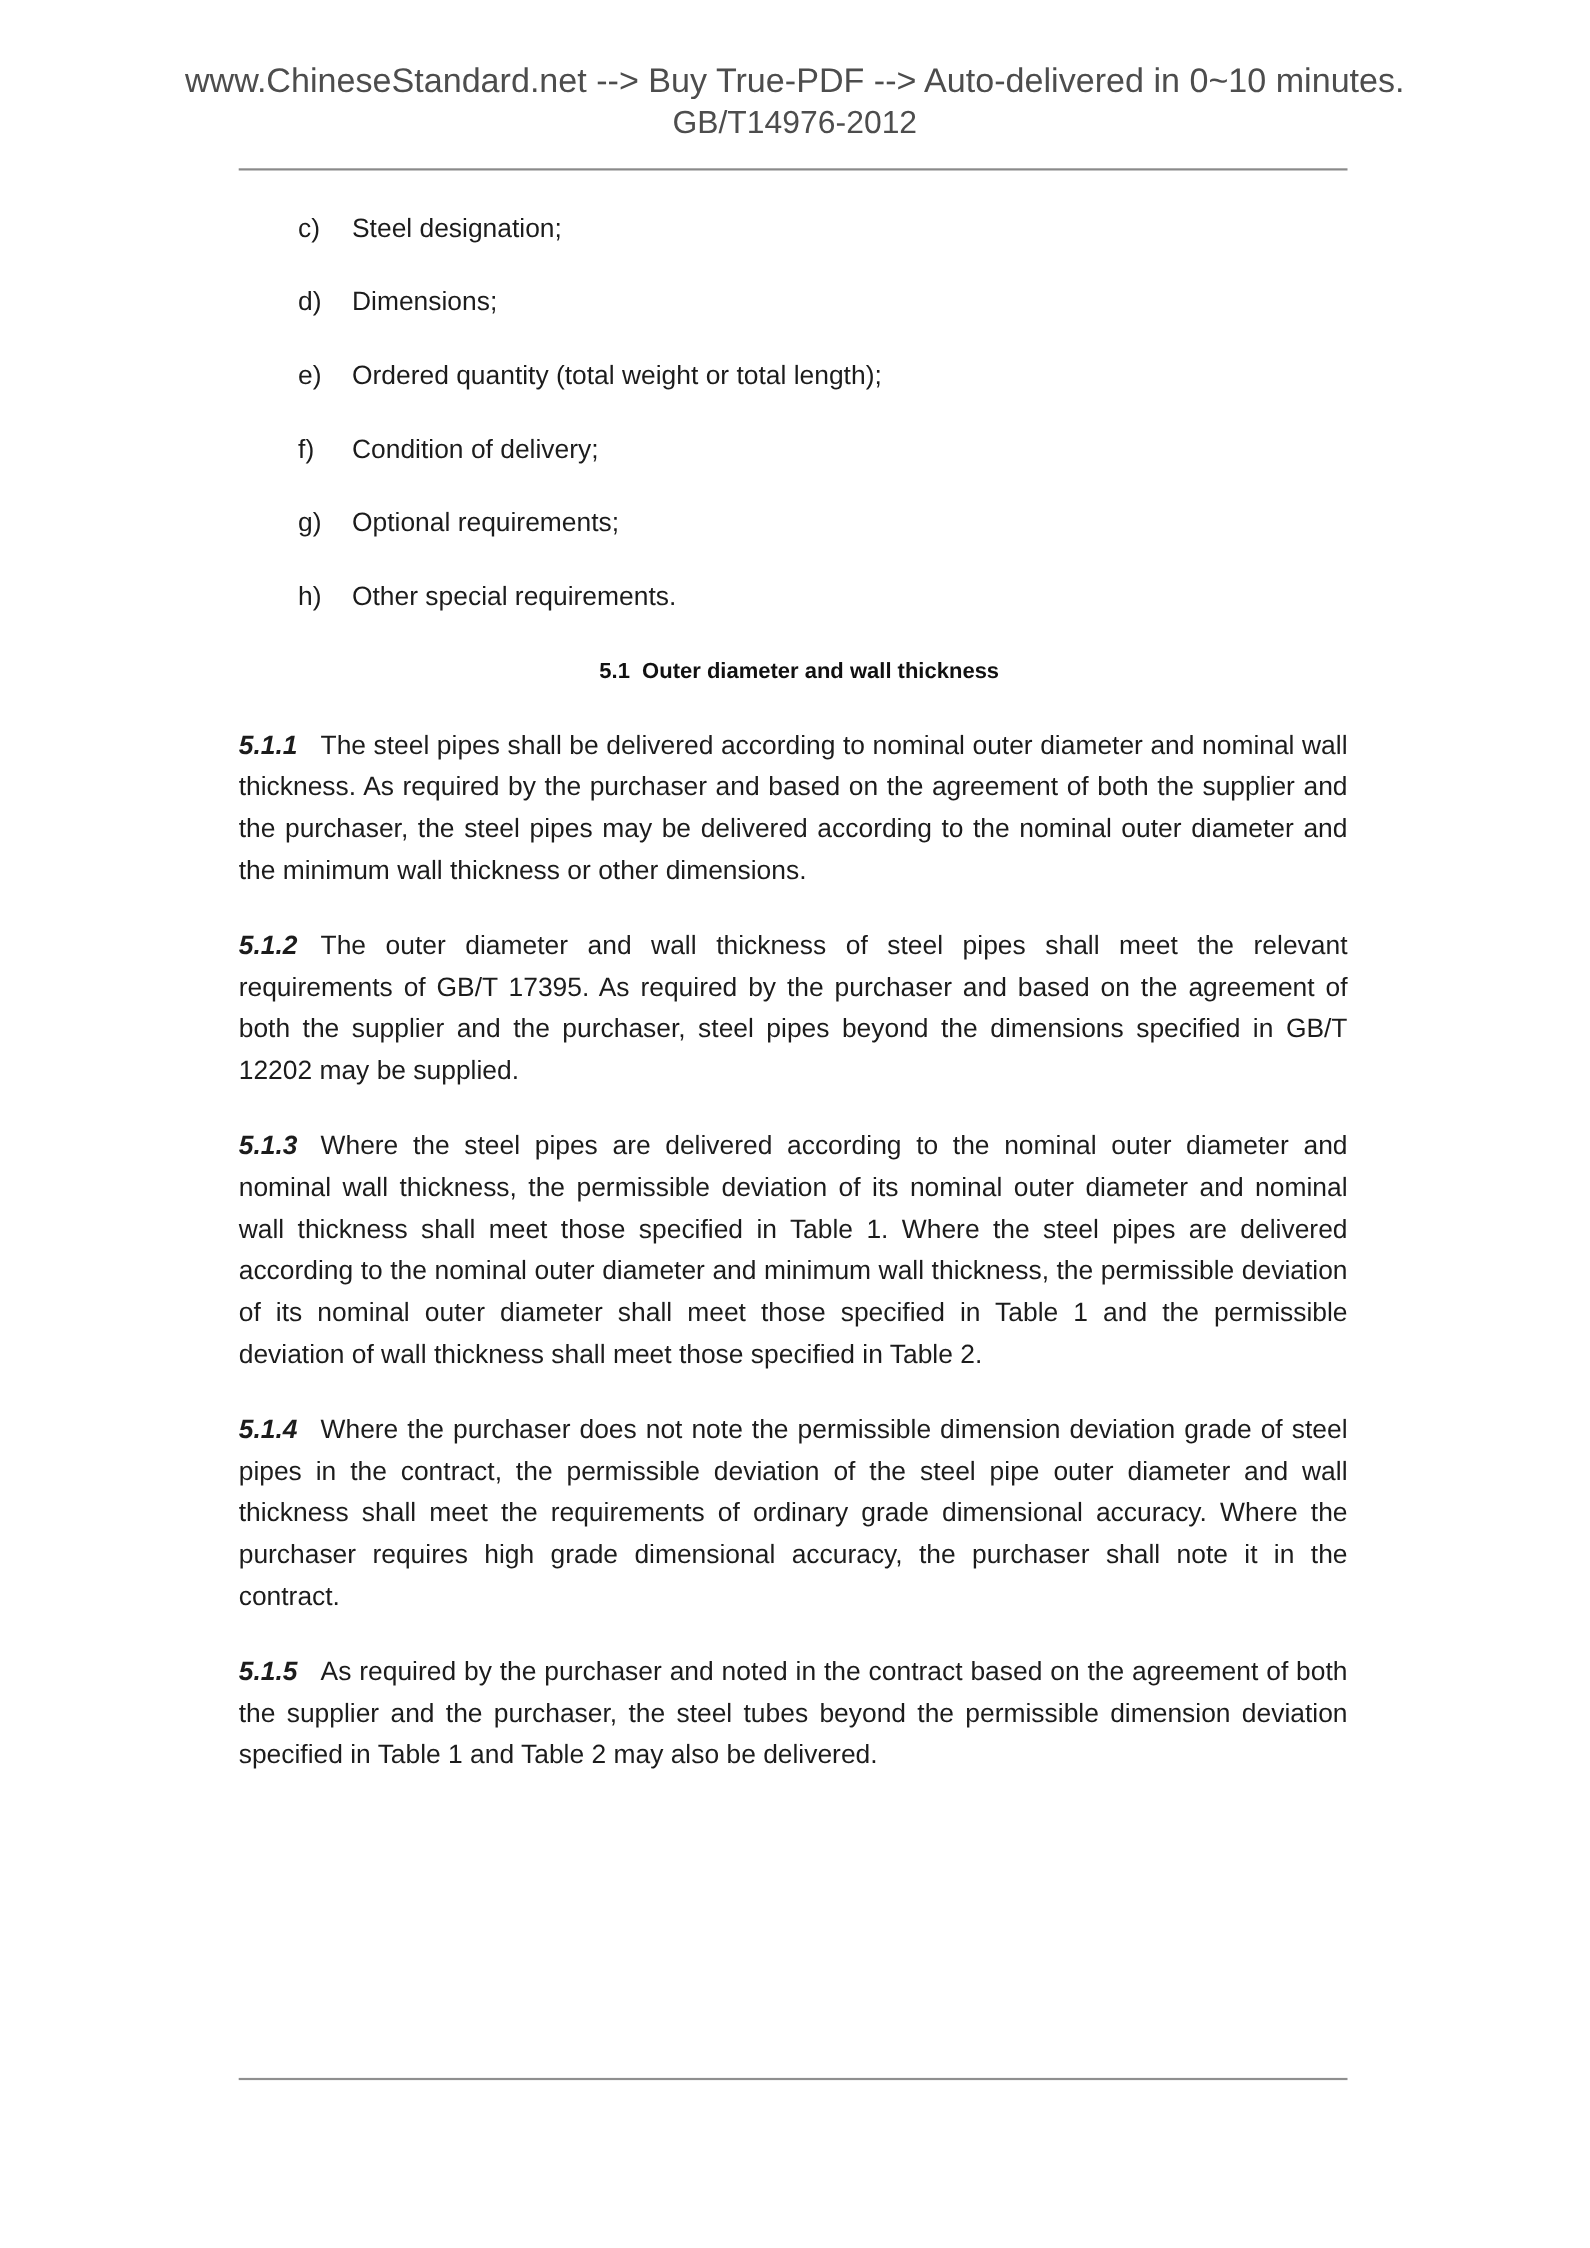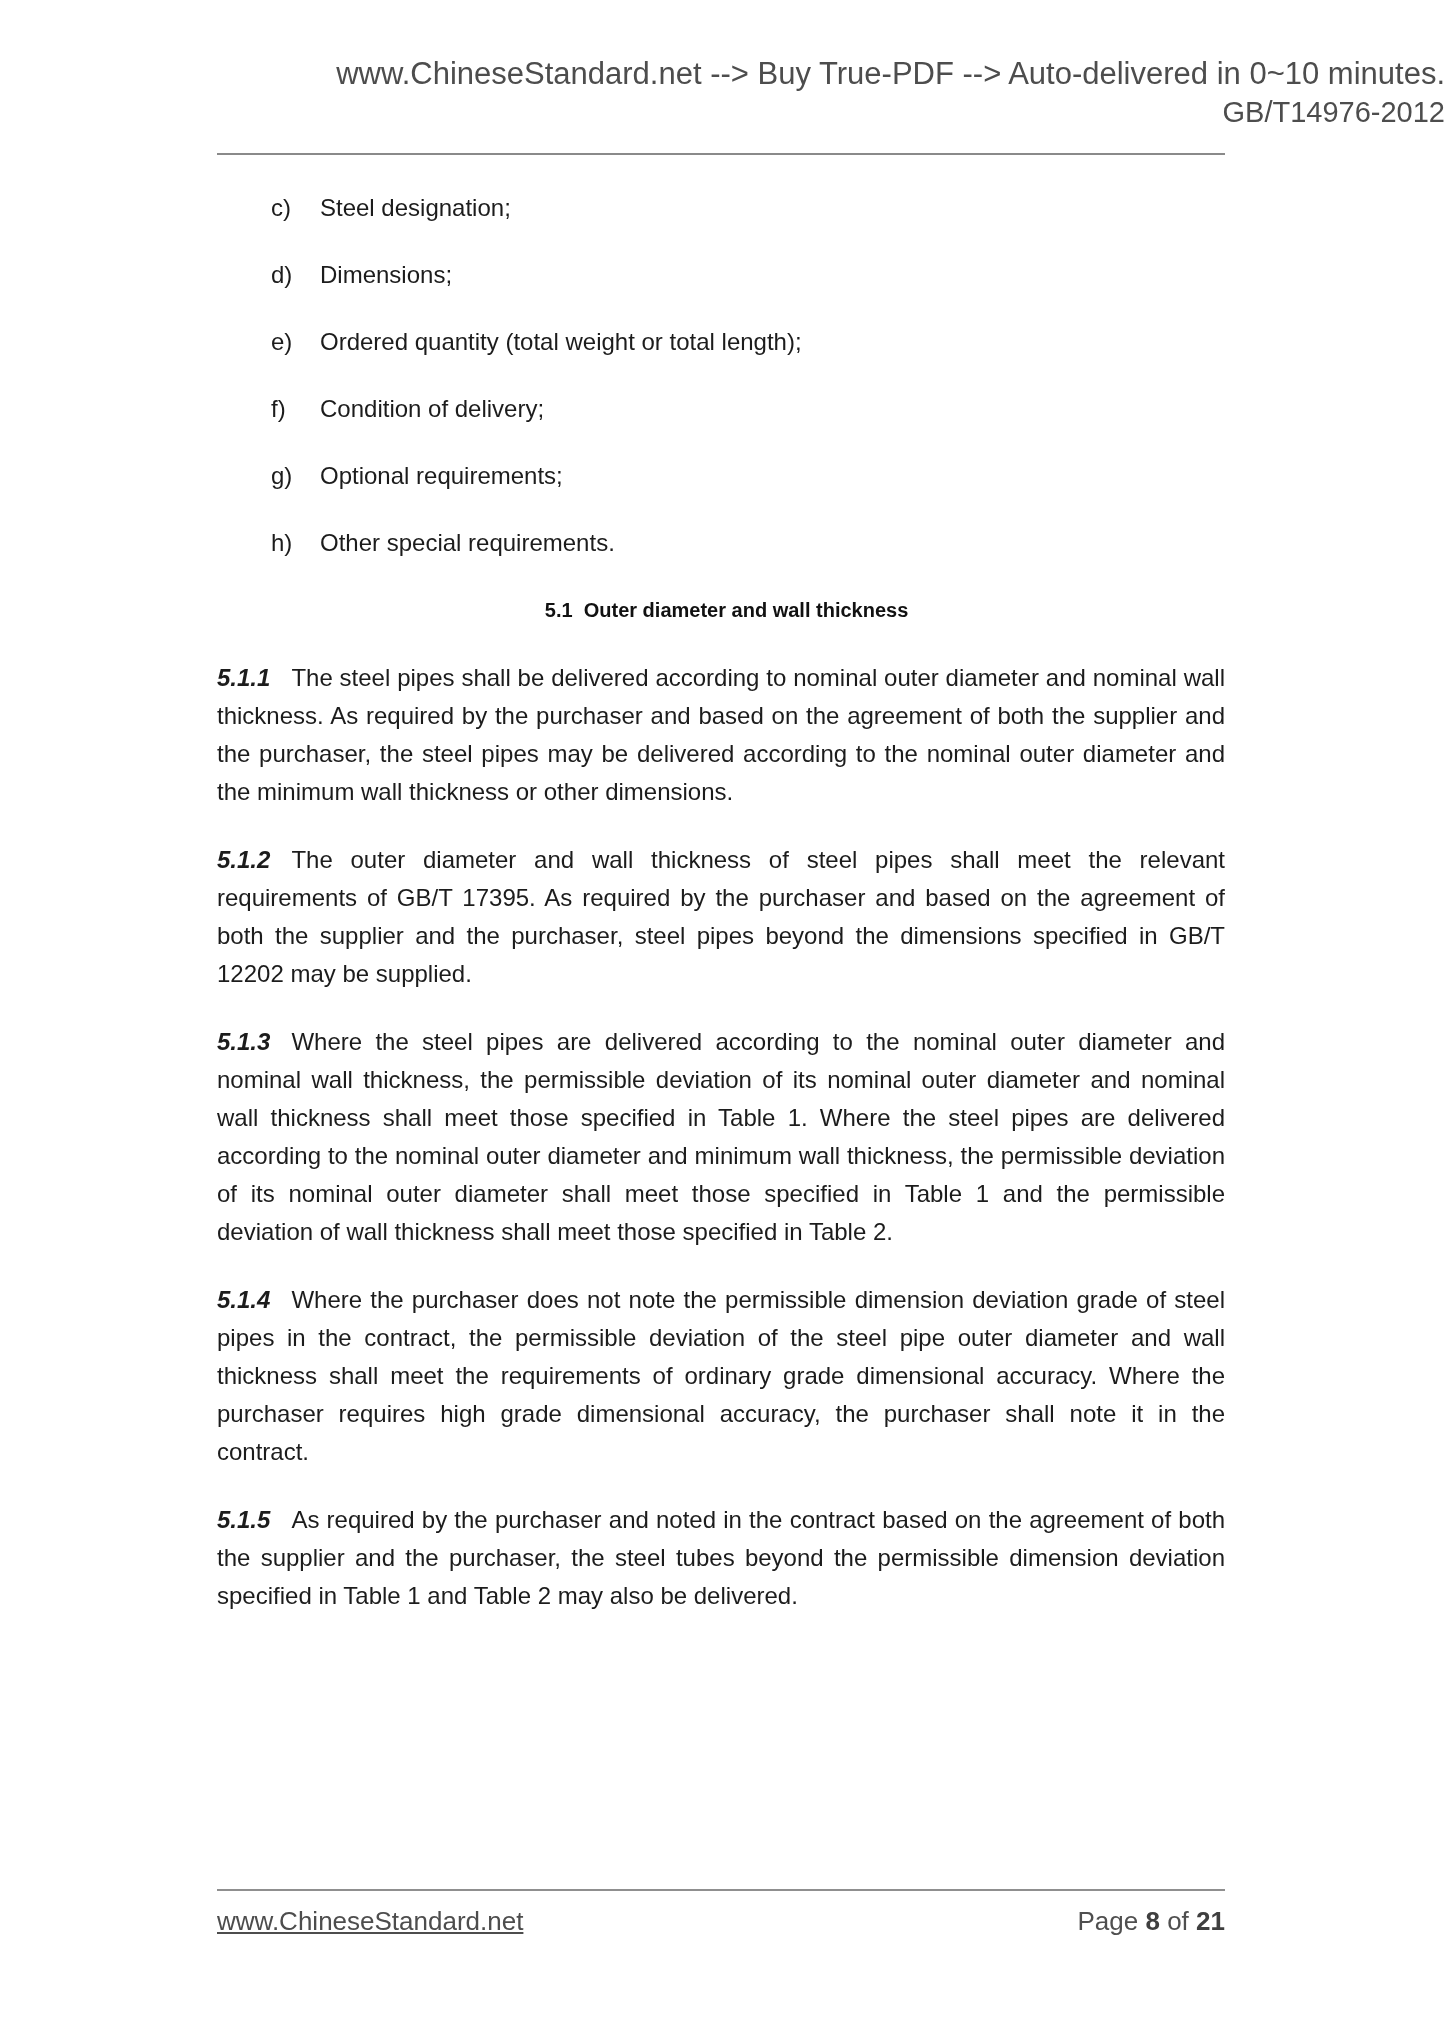--- a/index.html
+++ b/index.html
@@ -8,21 +8,21 @@
     position: relative;
     width: 1445px;
     height: 2044px;
     margin: 0 auto;
     background: #ffffff;
     font-family: "Liberation Sans", "DejaVu Sans", sans-serif;
     color: #1c1c1c;
     overflow: hidden;
   }
   
-  .header { padding-top: 55px; text-align: right; color: #4d4d4d; }
+  .header { padding-top: 55px; text-align: center; color: #4d4d4d; }
   .header-line1 { font-size: 31px; line-height: 37px; }
   .header-line2 { font-size: 29px; line-height: 32px; margin-top: 4px; }
   .content { width: 1008px; margin: 0 auto; margin-left: 217px; }
   .header-rule {
     width: 1008px; margin-left: 217px; margin-top: 25px;
     border: none; border-top: 2px solid #8a8a8a; height: 0;
   }
   
   .order-list { list-style: none; margin-top: 38px; font-size: 24px; }
   .order-list li {
@@ -120,19 +120,15 @@
     </p>
 
     <p class="clause">
       <span class="clause-num">5.1.5</span><span class="num-gap"></span><span>As required by the purchaser and noted in the contract based on the agreement of both the supplier and the purchaser, the steel tubes beyond the permissible dimension deviation specified in Table 1 and Table 2 may also be delivered.</span>
     </p>
 
   </div>
 
   <div class="footer">
     <hr class="footer-rule">
-    <div class="footer-row">
-      <span class="footer-link">www.ChineseStandard.net</span>
-      <span class="page-indicator"><span>Page</span>&nbsp;<b>8</b>&nbsp;<span>of</span>&nbsp;<b>21</b></span>
-    </div>
   </div>
 
 </div>
 
 </body></html>

